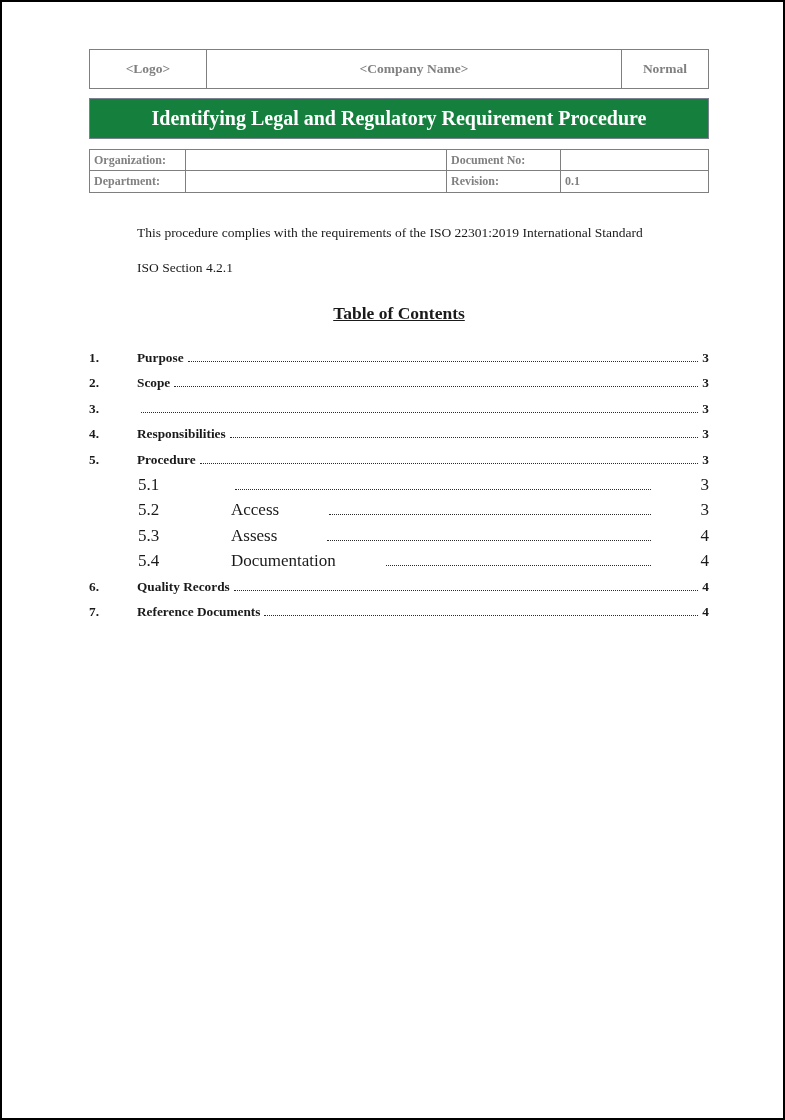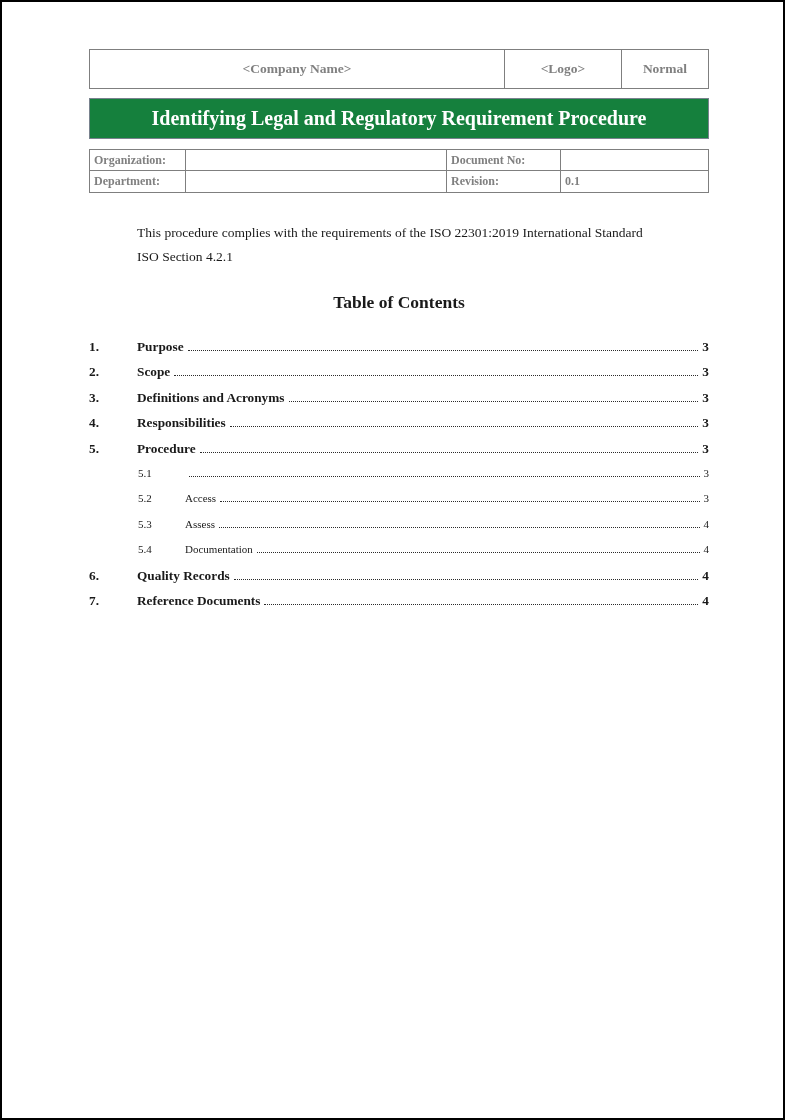--- a/index.html
+++ b/index.html
@@ -65,61 +65,62 @@
   
   .intro {
     margin-left: 48px;
     width: 572px;
     margin-top: 30px;
     text-align: left;
     color: #1a1a1a;
     font-size: 13.5px;
     line-height: 19px;
   }
-  .intro .iso-section { margin-top: 5px; }
+  .intro .iso-section { margin-top: 16px; }
 
   
   .toc-title {
     margin-top: 26px;
     text-align: center;
     font-size: 17.5px;
     font-weight: bold;
     color: #1a1a1a;
+    text-decoration: underline;
   }
   .toc-list { margin-top: 21px; color: #1a1a1a; }
   .toc-entry {
     display: flex;
     align-items: baseline;
     height: 25.4px;
     line-height: 25.4px;
     font-size: 13.3px;
   }
   .toc-entry.lvl1 { font-weight: bold; }
-  .toc-entry.lvl2 { font-weight: normal; font-size: 11px; }
+  .toc-entry.lvl2 { font-weight: normal; font-size: 17px; gap: 46px; }
   .toc-num { flex: 0 0 48px; }
   .toc-entry.lvl2 .toc-num { margin-left: 49px; flex-basis: 47px; }
   .toc-entry-title { white-space: nowrap; }
   .toc-leader {
     flex: 1;
     height: 2px;
     border-bottom: 1.7px dotted #2b2b2b;
     margin: 0 4px 0 4px;
     min-width: 8px;
   }
   .toc-page { flex: 0 0 auto; }
 </style>
 </head>
 <body>
 
 <div class="page">
   <div class="content">
 
     <div class="header-table">
+      <div class="header-cell cell-logo">&lt;Logo&gt;</div>
       <div class="header-cell cell-company">&lt;Company Name&gt;</div>
-      <div class="header-cell cell-logo">&lt;Logo&gt;</div>
       <div class="header-cell cell-doctype">Normal</div>
     </div>
 
     <div class="title-banner">Identifying Legal and Regulatory Requirement Procedure</div>
 
     <div class="meta-table">
       <div class="meta-row">
         <div class="meta-cell mc-label-left">Organization:</div>
         <div class="meta-cell mc-value-left"></div>
         <div class="meta-cell mc-label-right">Document No:</div>
@@ -148,21 +149,20 @@
         <span class="toc-page">3</span>
       </div>
       <div class="toc-entry lvl1">
         <span class="toc-num">2.</span>
         <span class="toc-entry-title">Scope</span>
         <span class="toc-leader"></span>
         <span class="toc-page">3</span>
       </div>
       <div class="toc-entry lvl1">
         <span class="toc-num">3.</span>
-        <span class="toc-entry-title">Definitions and Acronyms</span>
         <span class="toc-leader"></span>
         <span class="toc-page">3</span>
       </div>
       <div class="toc-entry lvl1">
         <span class="toc-num">4.</span>
         <span class="toc-entry-title">Responsibilities</span>
         <span class="toc-leader"></span>
         <span class="toc-page">3</span>
       </div>
       <div class="toc-entry lvl1">

